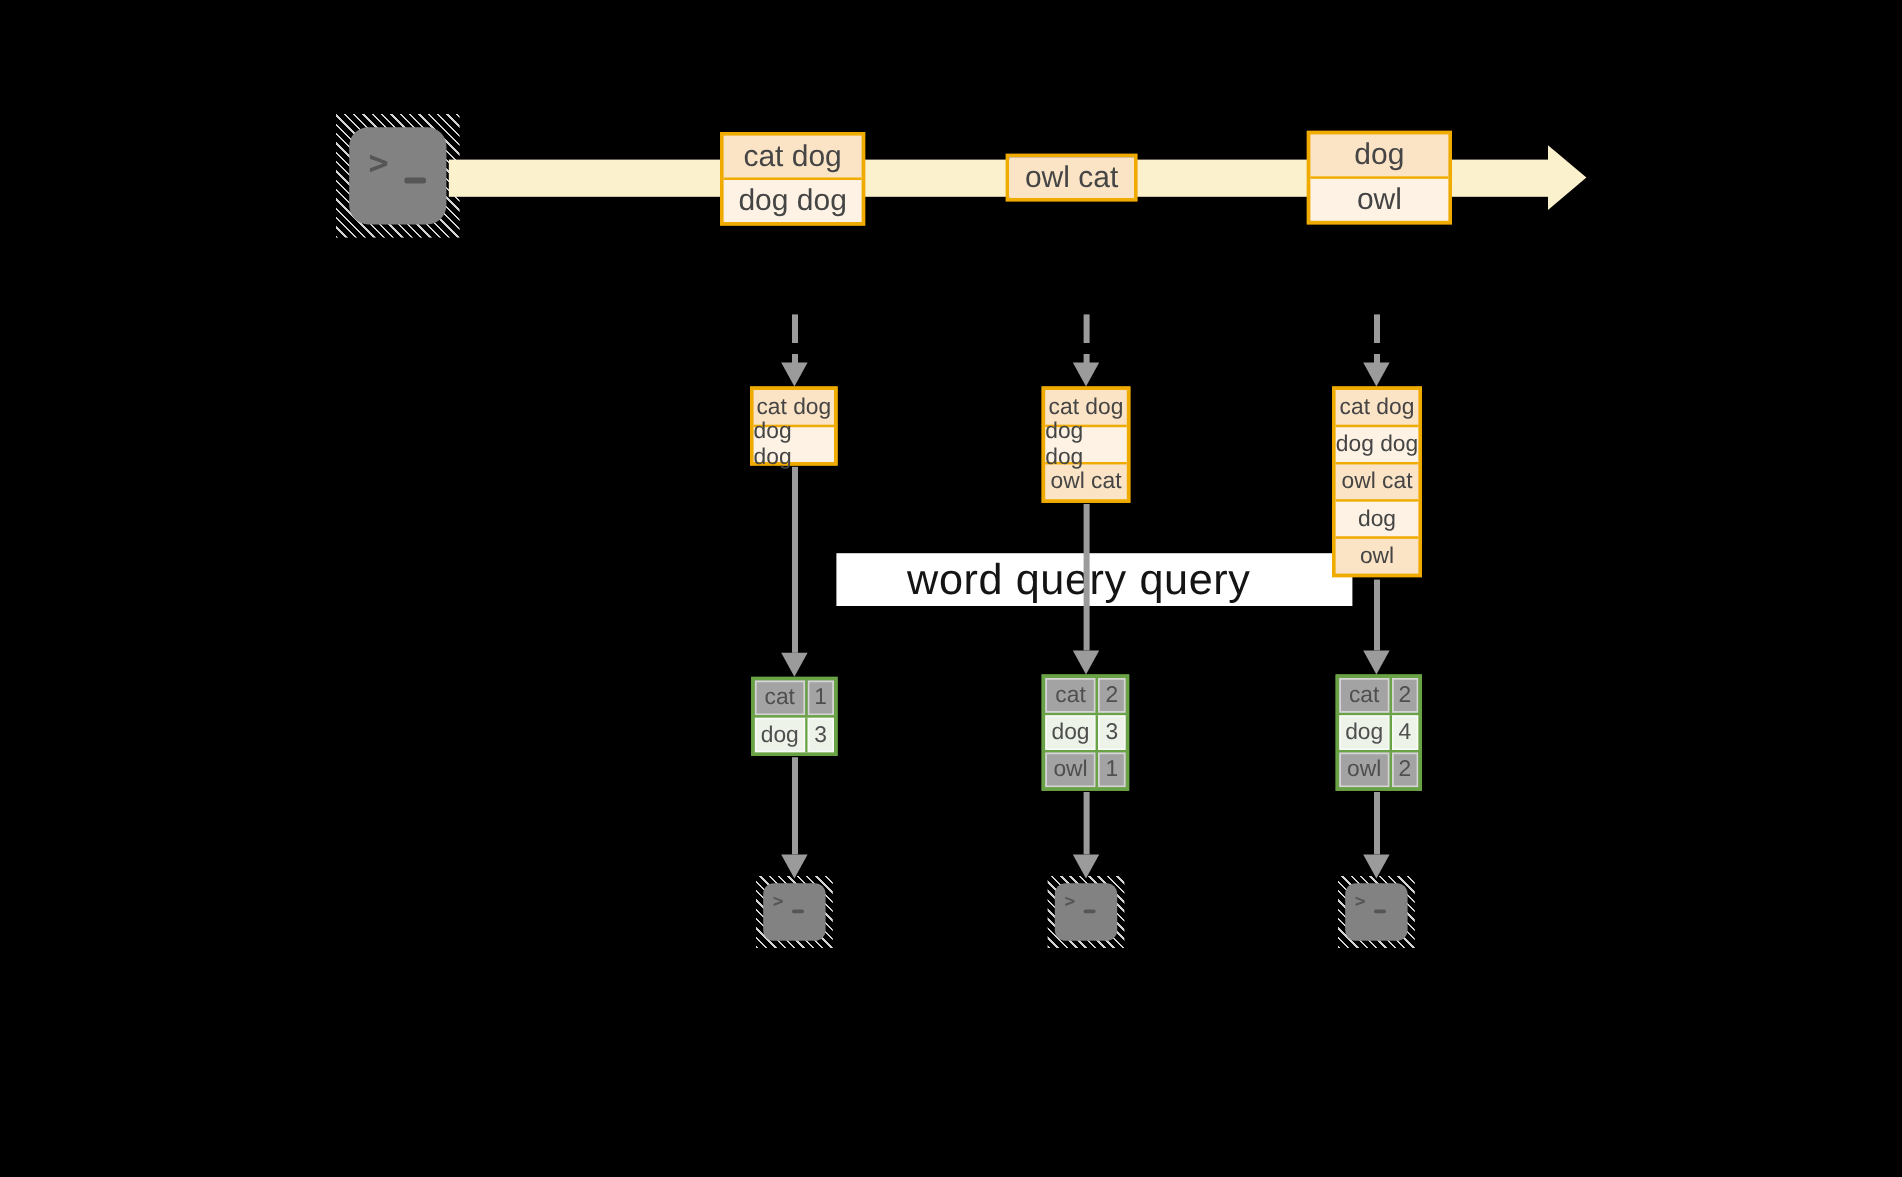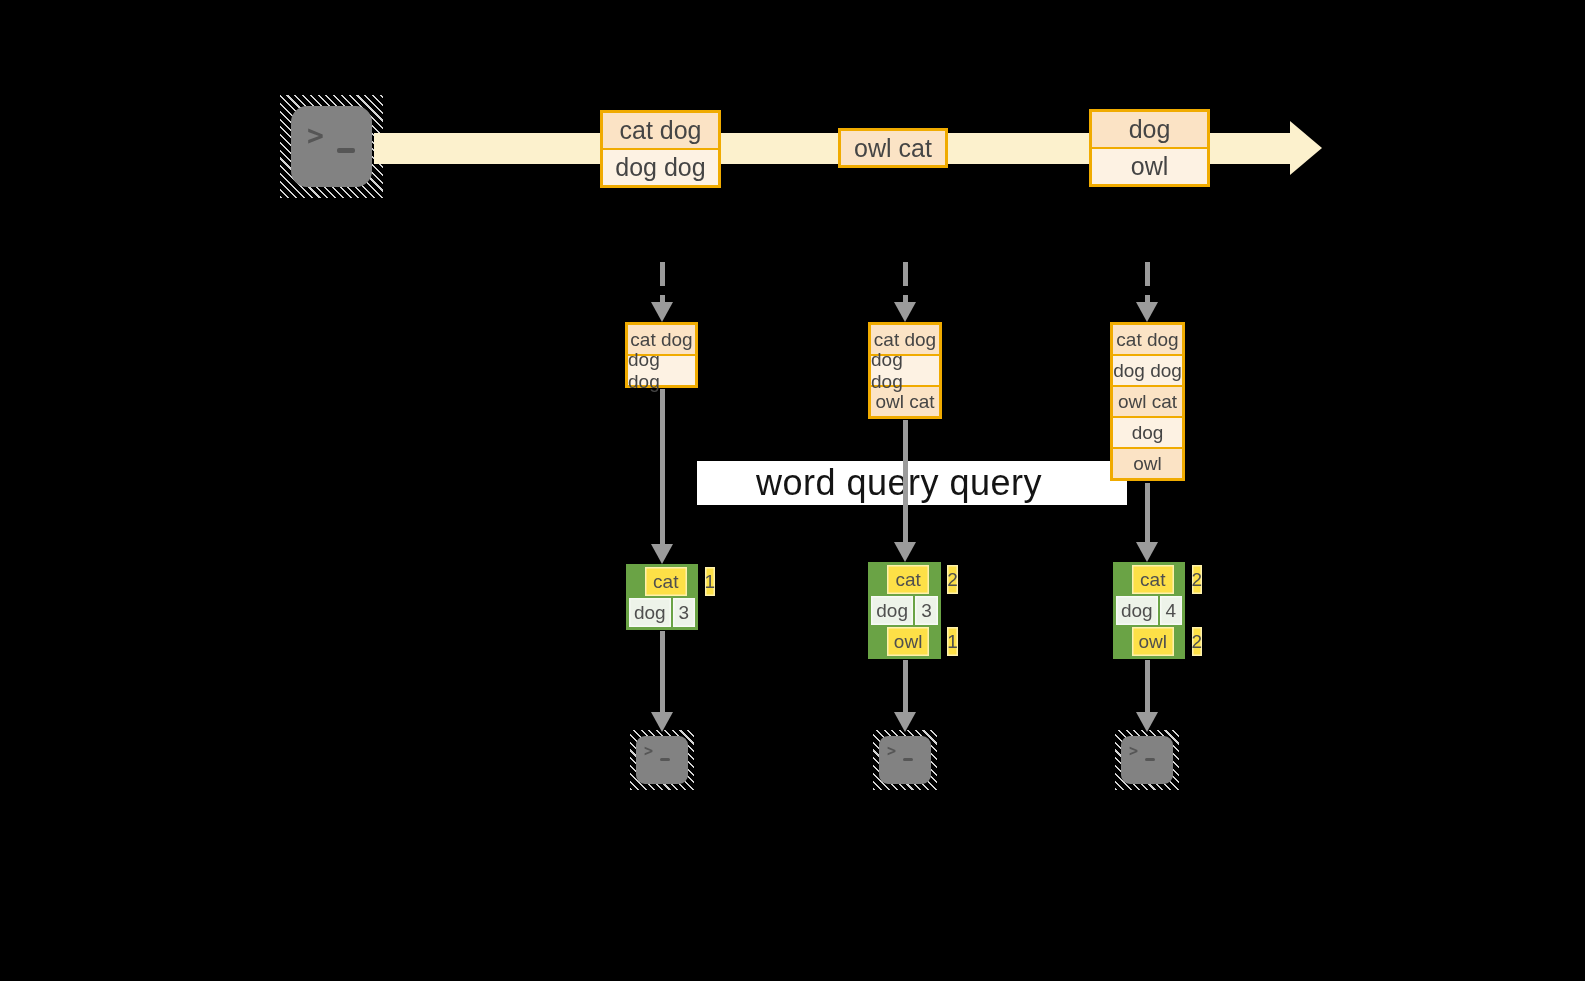--- a/index.html
+++ b/index.html
@@ -37,21 +37,21 @@
     align-items:center;justify-content:center;padding-right:26px;box-sizing:border-box;}
   .query-band span{font-size:36px;color:#141414;letter-spacing:.5px;white-space:nowrap;}
   
   .gtable{position:absolute;z-index:3;border:3px solid #6aa345;background:#6aa345;}
   .grow{display:flex;}
   .grow + .grow{border-top:2.5px solid #6aa345;}
   .gcell{display:flex;align-items:center;justify-content:center;
     font-size:19px;color:#4f4f4f;box-shadow:inset 0 0 0 1.5px rgba(255,255,255,.55);}
   .gcell.word{flex:0 0 63%;border-right:2.5px solid #6aa345;}
   .gcell.count{flex:1;}
-  .cell-dark{background:#fde047;margin-left:16px;}
+  .cell-dark{background:#a3a3a3;}
   .cell-light{background:#edf3e9;}
 </style>
 </head>
 <body>
 
 <div class="canvas">
 
   <div class="terminal" style="left:280px;top:95px;width:103px;height:103px;">
     <div class="term-body" style="left:11px;top:11px;right:11px;bottom:11px;border-radius:16px;">
       <span class="term-chevron" style="font-size:28px;left:16px;top:16px;">&gt;</span>

